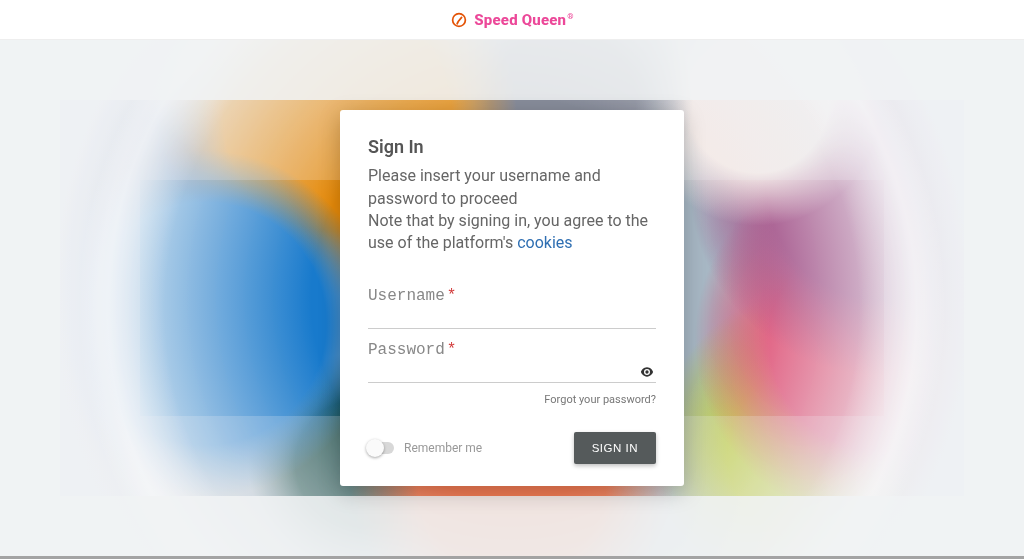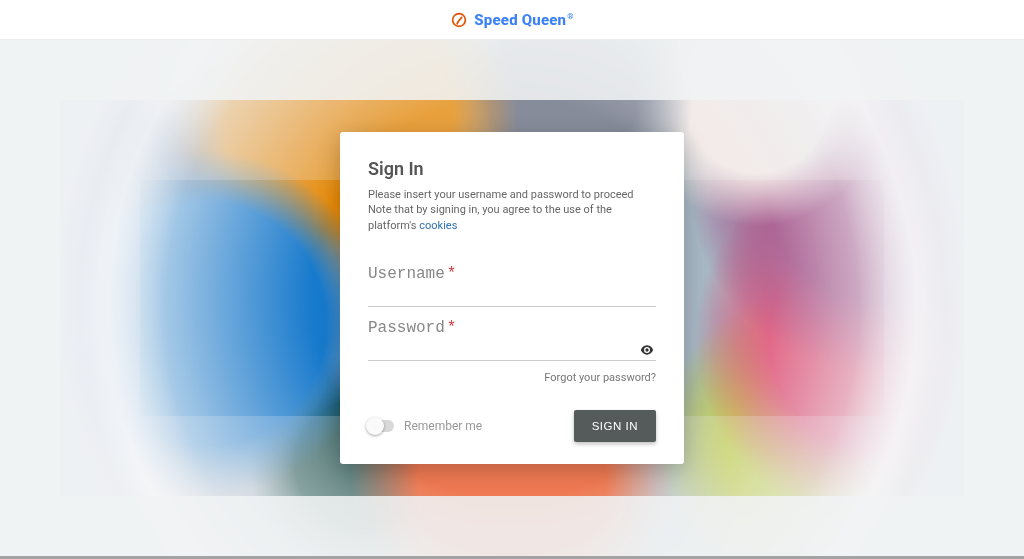--- a/index.html
+++ b/index.html
@@ -12,21 +12,21 @@
       background: #fff;
       border-bottom: 1px solid #eee;
       display: flex;
       align-items: center;
       justify-content: center;
     }
     .brand {
       display: flex;
       align-items: flex-start;
       gap: 6px;
-      color: #3b82f6;
+      color: #ec4899;
       font-weight: 800;
       font-size: 15px;
       letter-spacing: 0.2px;
     }
     .brand-icon {
       width: 18px; height: 18px;
       display: inline-flex; align-items: center; justify-content: center;
     }
     .brand-reg { font-size: 8px; vertical-align: super; margin-left: 1px; }
 
@@ -76,21 +76,21 @@
       padding: 26px 28px 22px 28px;
       z-index: 2;
     }
     .card h1 {
       font-size: 18px;
       font-weight: 600;
       color: #555;
       margin-bottom: 8px;
     }
     .subtext {
-      font-size: 11px;
+      font-size: 16px;
       line-height: 1.4;
       color: #666;
     }
     .subtext a { color: #2f6fb2; text-decoration: none; cursor: pointer; }
 
     .field {
       margin-top: 32px;
       position: relative;
     }
     .field + .field { margin-top: 12px; }

